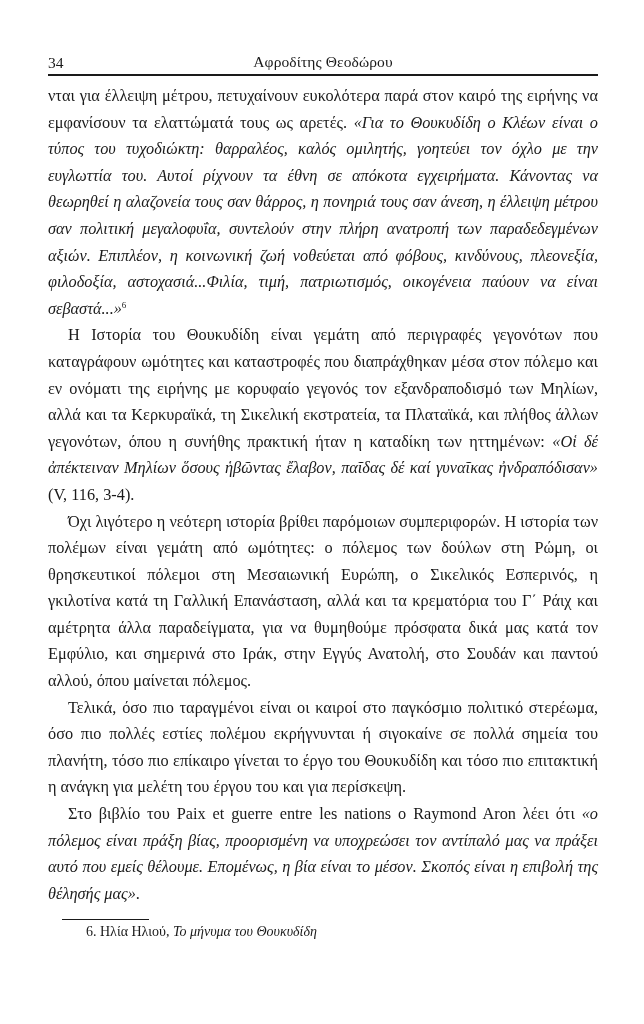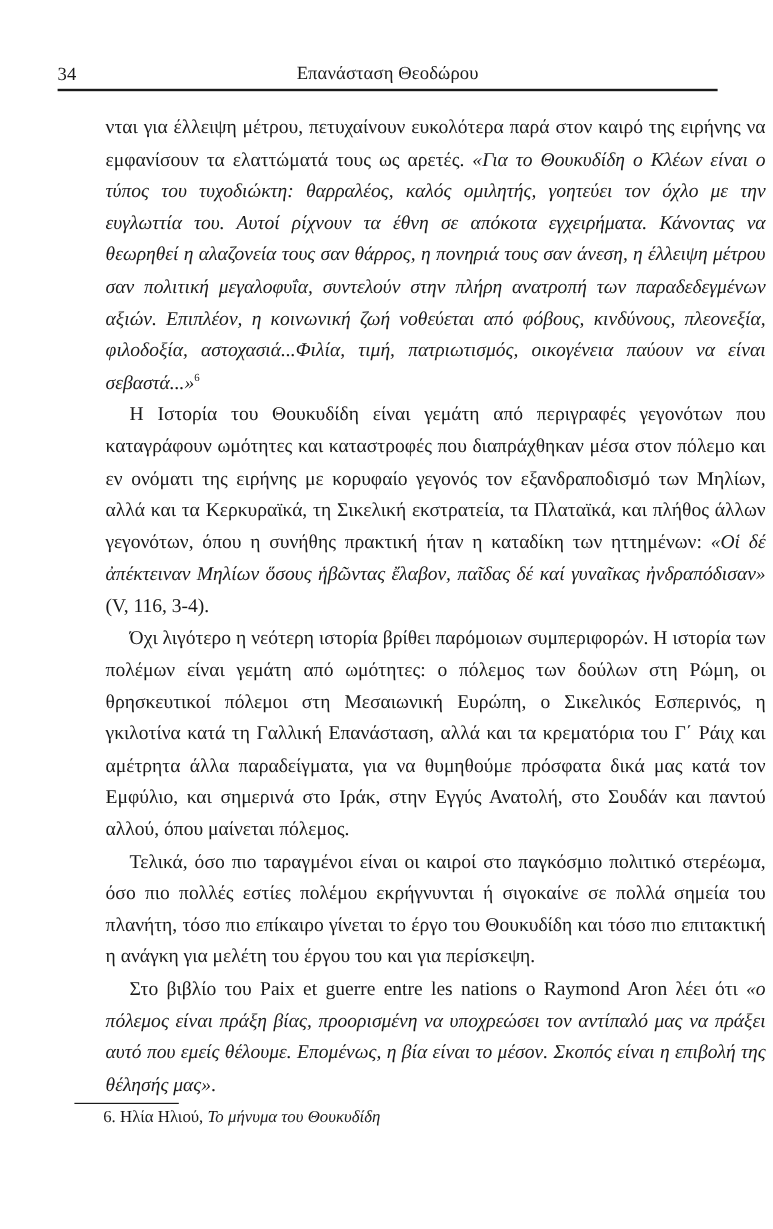--- a/index.html
+++ b/index.html
@@ -41,26 +41,25 @@
       left: 0;
       right: 0;
       bottom: 3px;
       text-align: center;
       font-size: 15.5px;
       letter-spacing: 0.1px;
     }
     .body-text {
       position: absolute;
       left: 0;
-      top: 93px;
+      top: 83px;
       width: 550px;
       font-size: 16.3px;
       line-height: 26.6px;
       text-align: justify;
-      margin-left: 40px;
     }
     .body-text p {
       margin: 0;
       text-indent: 0;
     }
     .body-text p.indent {
       text-indent: 20px;
     }
     .body-text em {
       font-style: italic;
@@ -86,21 +85,21 @@
     }
     .footnote em { font-style: italic; margin-top: 18px; }
   </style>
 </head>
 <body>
 
 <div class="page">
 
   <div class="running-head">
     <span class="page-number">34</span>
-    <div class="running-title">Επανάσταση Θεοδώρου</div>
+    <div class="running-title">Αφροδίτης Θεοδώρου</div>
   </div>
 
   <div class="body-text">
     <p><span>νται για έλλειψη μέτρου, πετυχαίνουν ευκολότερα παρά στον καιρό της ειρήνης να εμφανίσουν τα ελαττώματά τους ως αρετές. </span><em>«Για το Θουκυδίδη ο Κλέων είναι ο τύπος του τυχοδιώκτη: θαρραλέος, καλός ομιλητής, γοητεύει τον όχλο με την ευγλωττία του. Αυτοί ρίχνουν τα έθνη σε απόκοτα εγχειρήματα. Κάνοντας να θεωρηθεί η αλαζονεία τους σαν θάρρος, η πονηριά τους σαν άνεση, η έλλειψη μέτρου σαν πολιτική μεγαλοφυΐα, συντελούν στην πλήρη ανατροπή των παραδεδεγμένων αξιών. Επιπλέον, η κοινωνική ζωή νοθεύεται από φόβους, κινδύνους, πλεονεξία, φιλοδοξία, αστοχασιά...Φιλία, τιμή, πατριωτισμός, οικογένεια παύουν να είναι σεβαστά...»</em><sup class="fnref">6</sup></p>
 
     <p class="indent"><span>Η Ιστορία του Θουκυδίδη είναι γεμάτη από περιγραφές γεγονότων που καταγράφουν ωμότητες και καταστροφές που διαπράχθηκαν μέσα στον πόλεμο και εν ονόματι της ειρήνης με κορυφαίο γεγονός τον εξανδραποδισμό των Μηλίων, αλλά και τα Κερκυραϊκά, τη Σικελική εκστρατεία, τα Πλαταϊκά, και πλήθος άλλων γεγονότων, όπου η συνήθης πρακτική ήταν η καταδίκη των ηττημένων: </span><em>«Οἱ δέ ἀπέκτειναν Μηλίων ὅσους ἡβῶντας ἔλαβον, παῖδας δέ καί γυναῖκας ἠνδραπόδισαν»</em><span> (V, 116, 3-4).</span></p>
 
     <p class="indent"><span>Όχι λιγότερο η νεότερη ιστορία βρίθει παρόμοιων συμπεριφορών. Η ιστορία των πολέμων είναι γεμάτη από ωμότητες: ο πόλεμος των δούλων στη Ρώμη, οι θρησκευτικοί πόλεμοι στη Μεσαιωνική Ευρώπη, ο Σικελικός Εσπερινός, η γκιλοτίνα κατά τη Γαλλική Επανάσταση, αλλά και τα κρεματόρια του Γ΄ Ράιχ και αμέτρητα άλλα παραδείγματα, για να θυμηθούμε πρόσφατα δικά μας κατά τον Εμφύλιο, και σημερινά στο Ιράκ, στην Εγγύς Ανατολή, στο Σουδάν και παντού αλλού, όπου μαίνεται πόλεμος.</span></p>
 
     <p class="indent"><span>Τελικά, όσο πιο ταραγμένοι είναι οι καιροί στο παγκόσμιο πολιτικό στερέωμα, όσο πιο πολλές εστίες πολέμου εκρήγνυνται ή σιγοκαίνε σε πολλά σημεία του πλανήτη, τόσο πιο επίκαιρο γίνεται το έργο του Θουκυδίδη και τόσο πιο επιτακτική η ανάγκη για μελέτη του έργου του και για περίσκεψη.</span></p>

